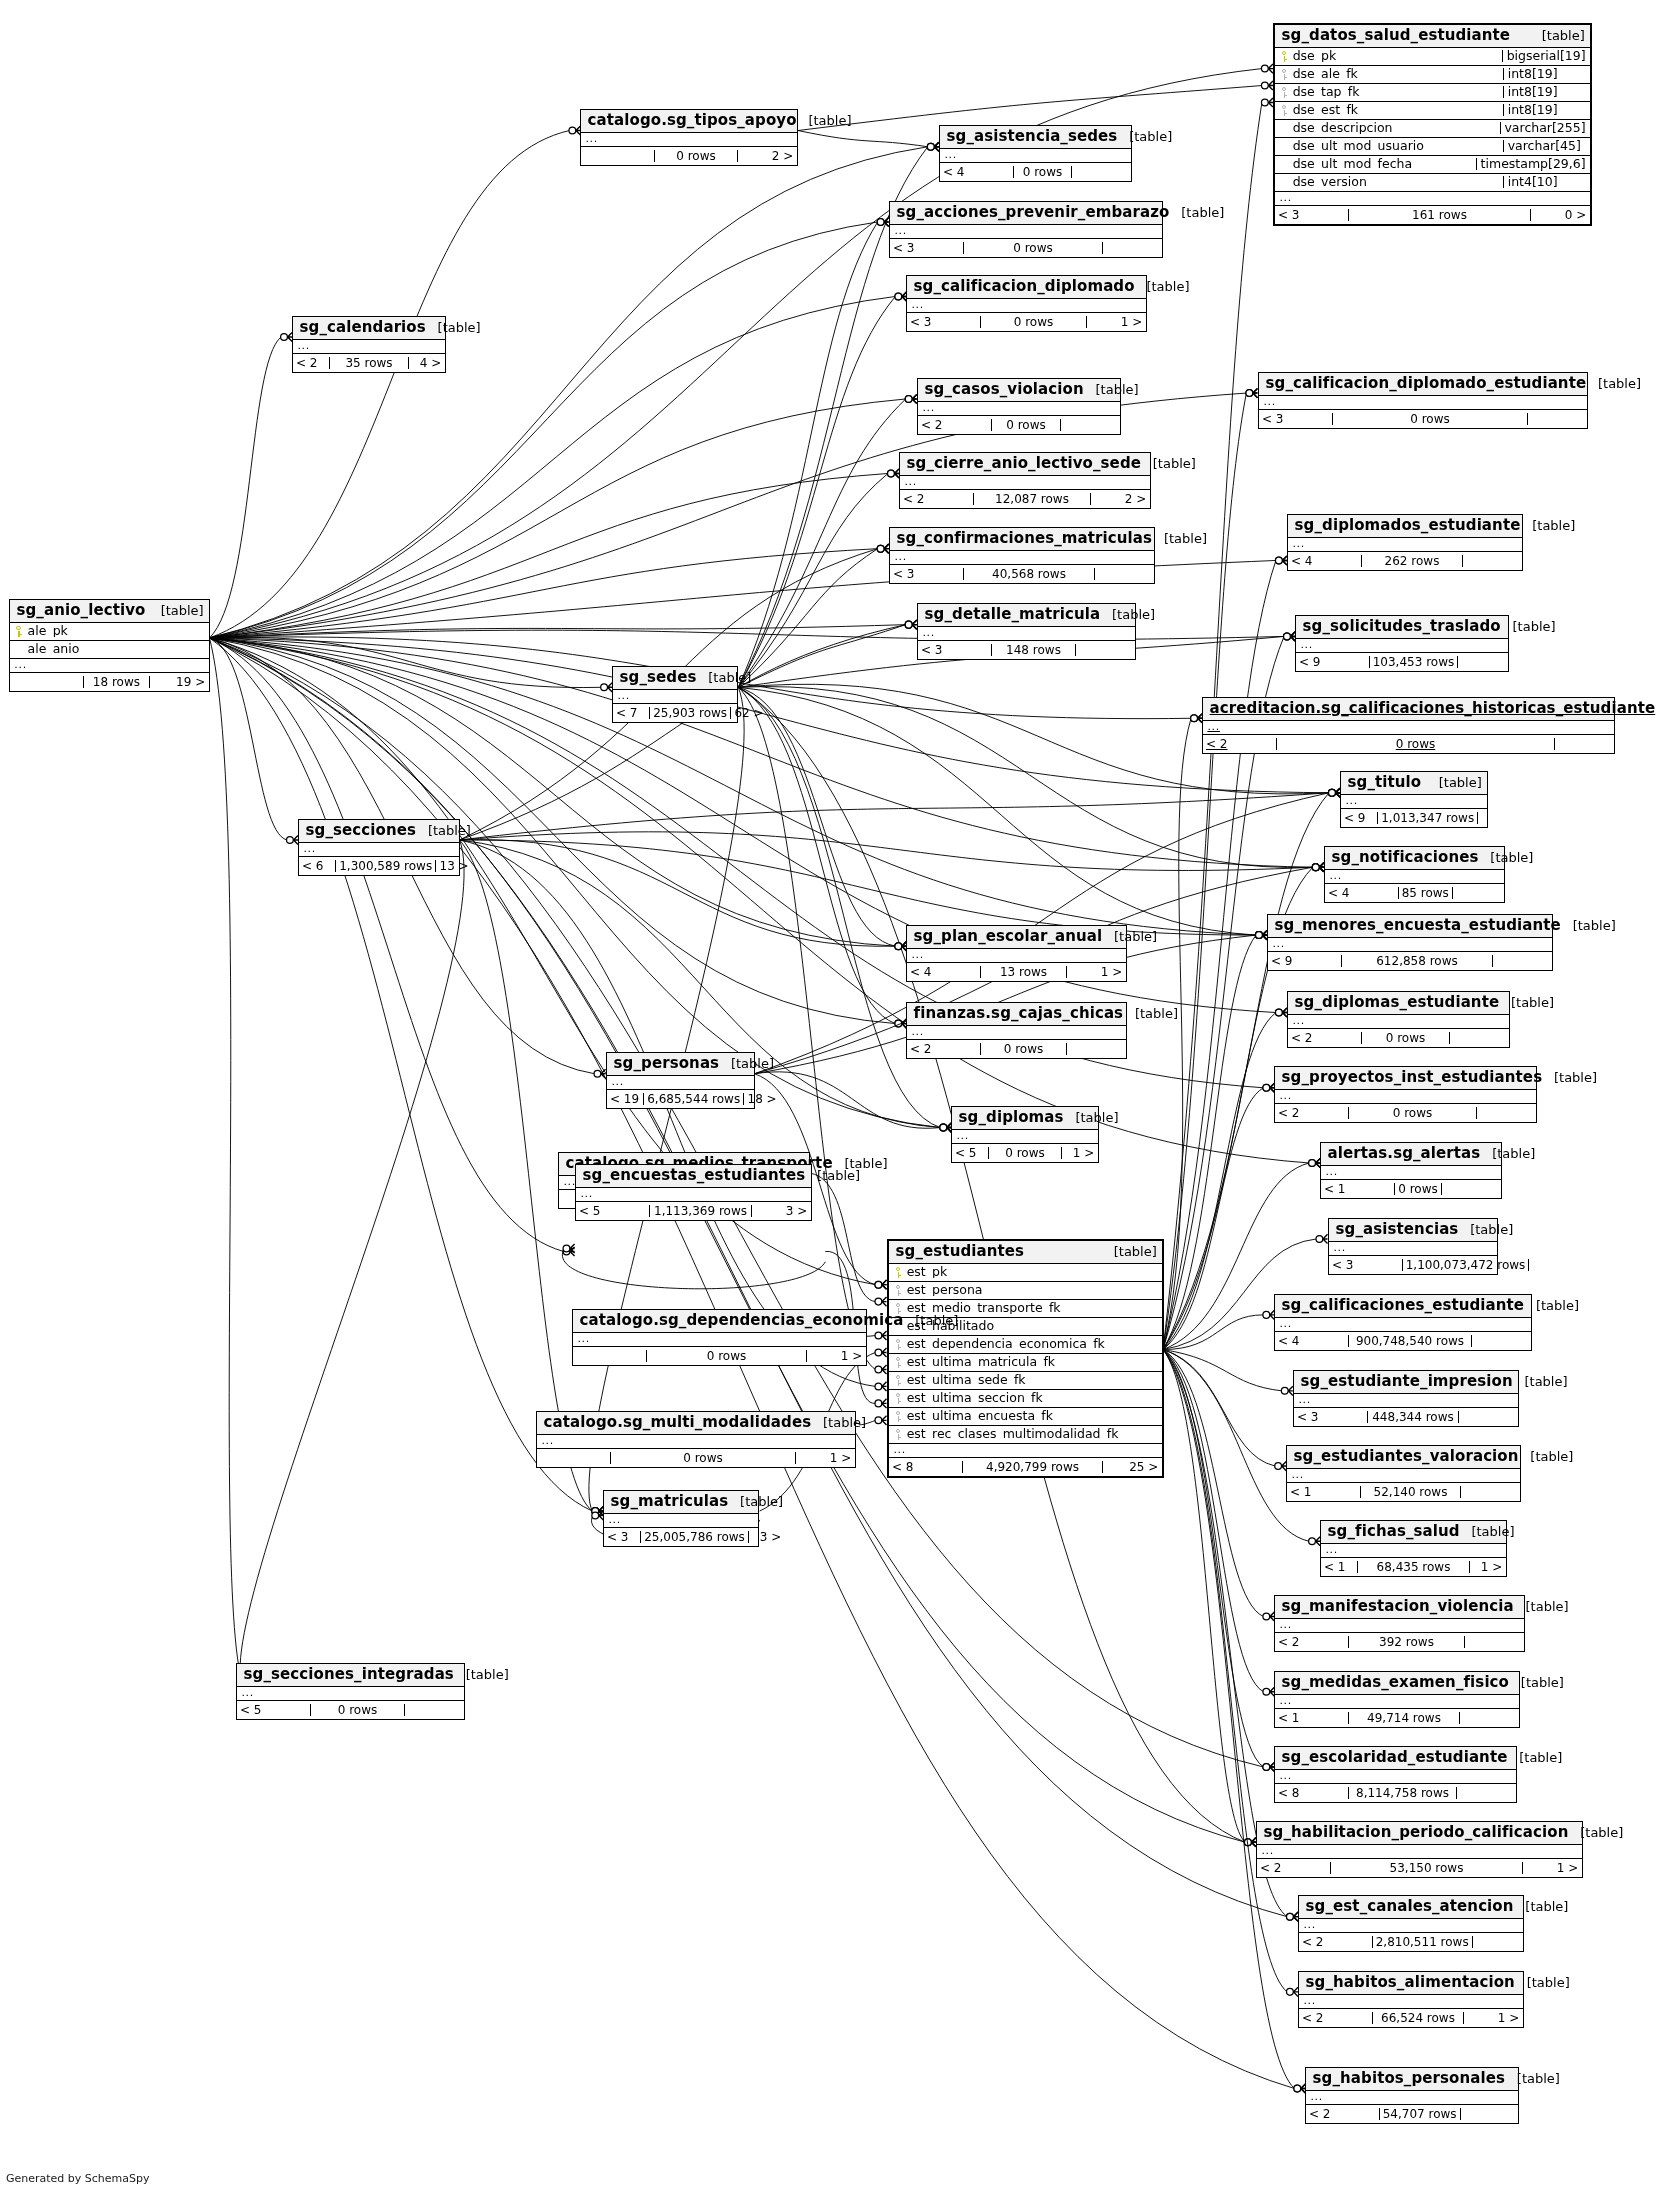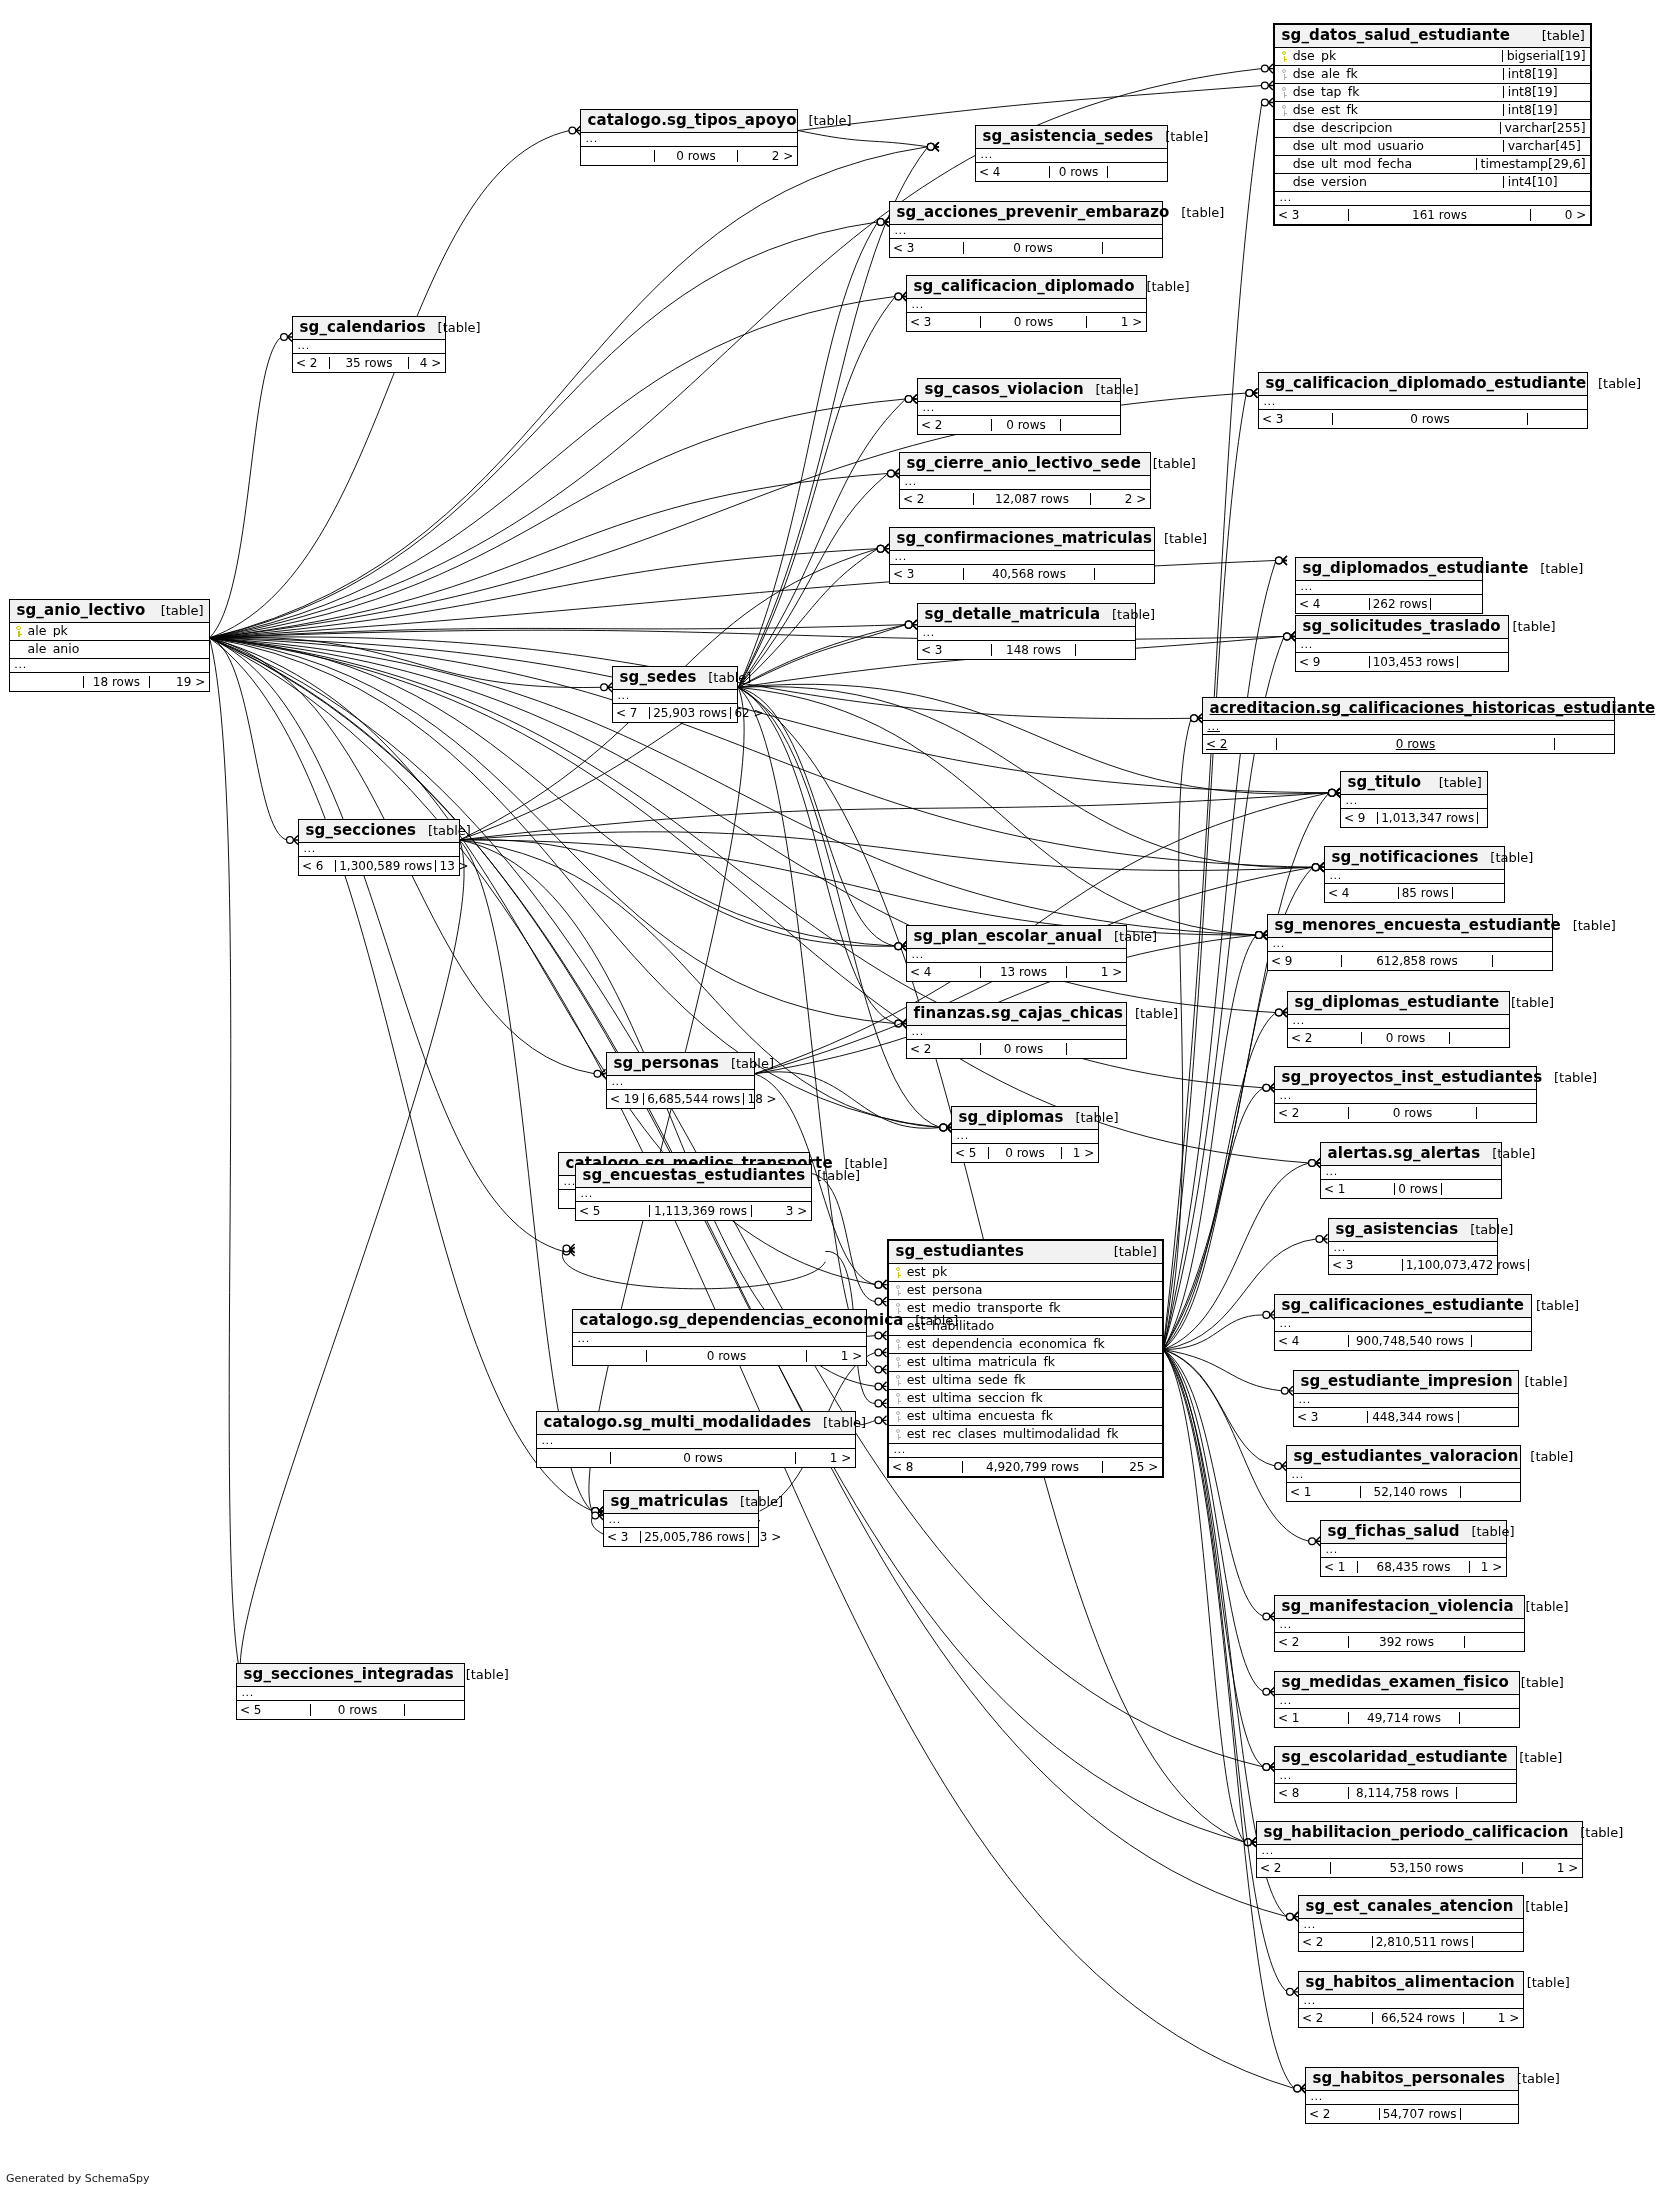--- a/index.html
+++ b/index.html
@@ -707,21 +707,21 @@
           <span class="tname">catalogo.sg_tipos_apoyo</span>
           <span class="ttag">[table]</span>
         </div>
         <div class="ellipsis">...</div>
         <div class="foot">
           <span class="f-left" style="min-width: 66px;"></span>
           <span class="f-mid">0 rows</span>
           <span class="f-right" style="min-width: 52px;">2 &gt;</span>
         </div>
       </div>
-      <div class="tbl" style="left: 939px; top: 125px; width: 193px; margin-left: 36px;">
+      <div class="tbl" style="left: 939px; top: 125px; width: 193px;">
         <div class="thead">
           <span class="tname">sg_asistencia_sedes</span>
           <span class="ttag">[table]</span>
         </div>
         <div class="ellipsis">...</div>
         <div class="foot">
           <span class="f-left" style="min-width: 66px;">&lt; 4</span>
           <span class="f-mid">0 rows</span>
           <span class="f-right" style="min-width: 52px;"></span>
         </div>
@@ -803,21 +803,21 @@
           <span class="tname">sg_confirmaciones_matriculas</span>
           <span class="ttag">[table]</span>
         </div>
         <div class="ellipsis">...</div>
         <div class="foot">
           <span class="f-left" style="min-width: 66px;">&lt; 3</span>
           <span class="f-mid">40,568 rows</span>
           <span class="f-right" style="min-width: 52px;"></span>
         </div>
       </div>
-      <div class="tbl" style="left: 1287px; top: 557px; width: 188px; margin-left: 8px;">
+      <div class="tbl" style="left: 1287px; top: 514px; width: 236px;">
         <div class="thead">
           <span class="tname">sg_diplomados_estudiante</span>
           <span class="ttag">[table]</span>
         </div>
         <div class="ellipsis">...</div>
         <div class="foot">
           <span class="f-left" style="min-width: 66px;">&lt; 4</span>
           <span class="f-mid">262 rows</span>
           <span class="f-right" style="min-width: 52px;"></span>
         </div>

